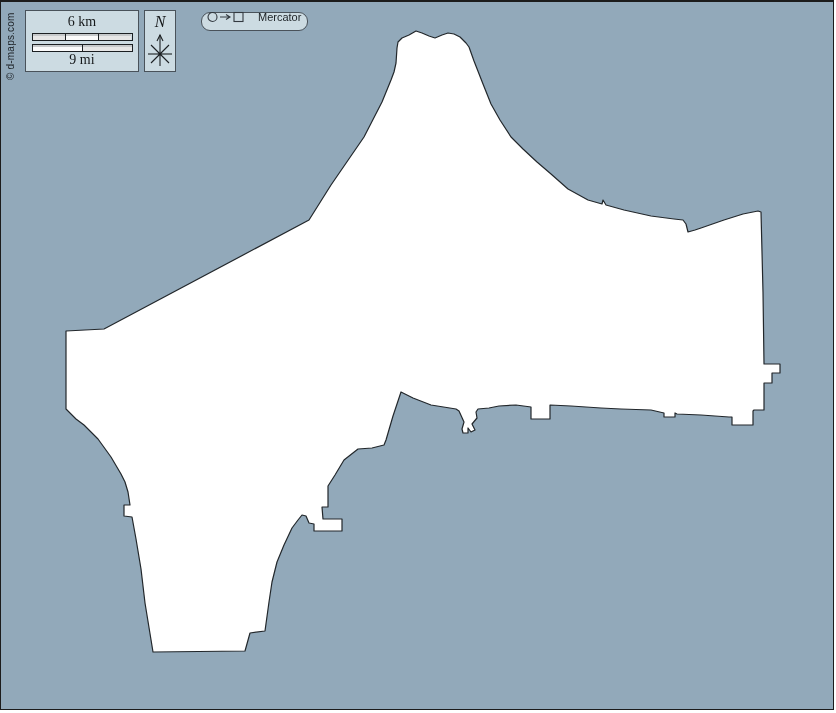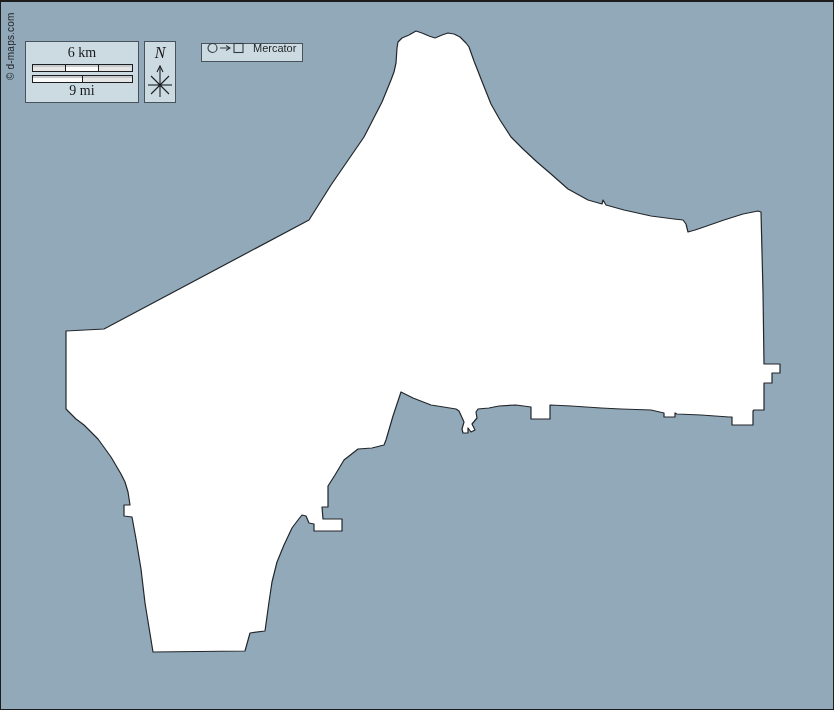--- a/index.html
+++ b/index.html
@@ -12,21 +12,20 @@
     box-sizing:border-box;
   }
   svg.map-svg{position:absolute;left:0;top:0;}
   .landmass{stroke:#22272b;stroke-width:1.2;stroke-linejoin:round;}
 
   .panel{
     position:absolute;
     background:#ccdbe2;
     border:1px solid #49525a;
     box-sizing:border-box;
-    margin-top:31px;
   }
   .scale-panel{
     left:24px;top:8px;width:114px;height:62px;
     display:flex;flex-direction:column;align-items:center;
     padding-top:3px;
   }
   .scale-label{
     font-family:"Liberation Serif","DejaVu Serif",serif;
     font-size:14px;line-height:16px;color:#15181a;
   }
@@ -47,22 +46,23 @@
   .north-label{
     font-family:"Liberation Serif","DejaVu Serif",serif;
     font-style:italic;font-size:16px;line-height:18px;color:#15181a;
   }
   .compass{margin-top:1px;}
   .compass line, .compass path{stroke:#1b1f22;stroke-width:1.1;fill:none;}
   .compass circle{fill:#1b1f22;}
 
   .mercator-chip{
     left:200px;top:10px;height:19px;
-    display:flex;align-items:center;gap:7px;
+    display:flex;align-items:center;gap:12px;
     padding:0 6px 10px 4px;
+    border-radius:9px;
   }
   .proj-icon line,.proj-icon path,.proj-icon circle,.proj-icon rect{
     stroke:#333a40;stroke-width:1.1;fill:none;
   }
   .chip-label{font-size:11px;color:#1d2226;}
 
   .copyright{
     position:absolute;left:4px;top:78px;
     transform:rotate(-90deg);transform-origin:0 0;
     font-size:10px;color:#1d2226;white-space:nowrap;

